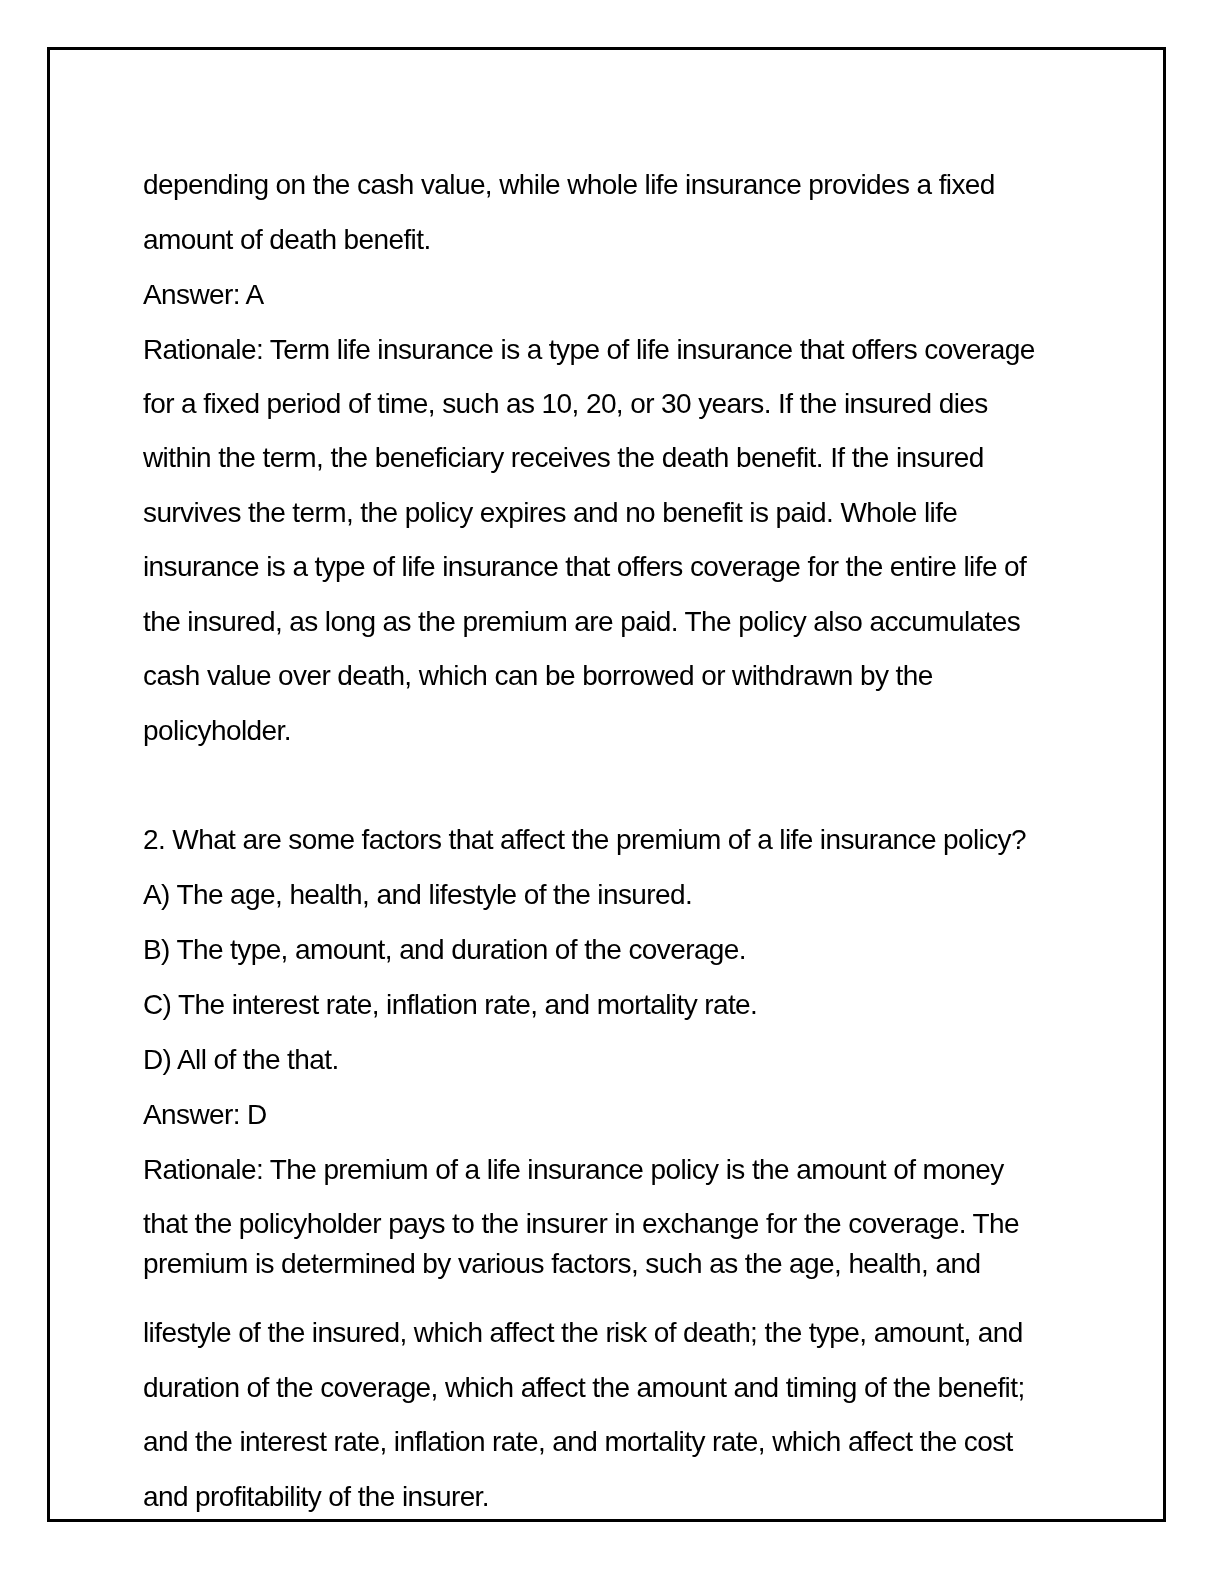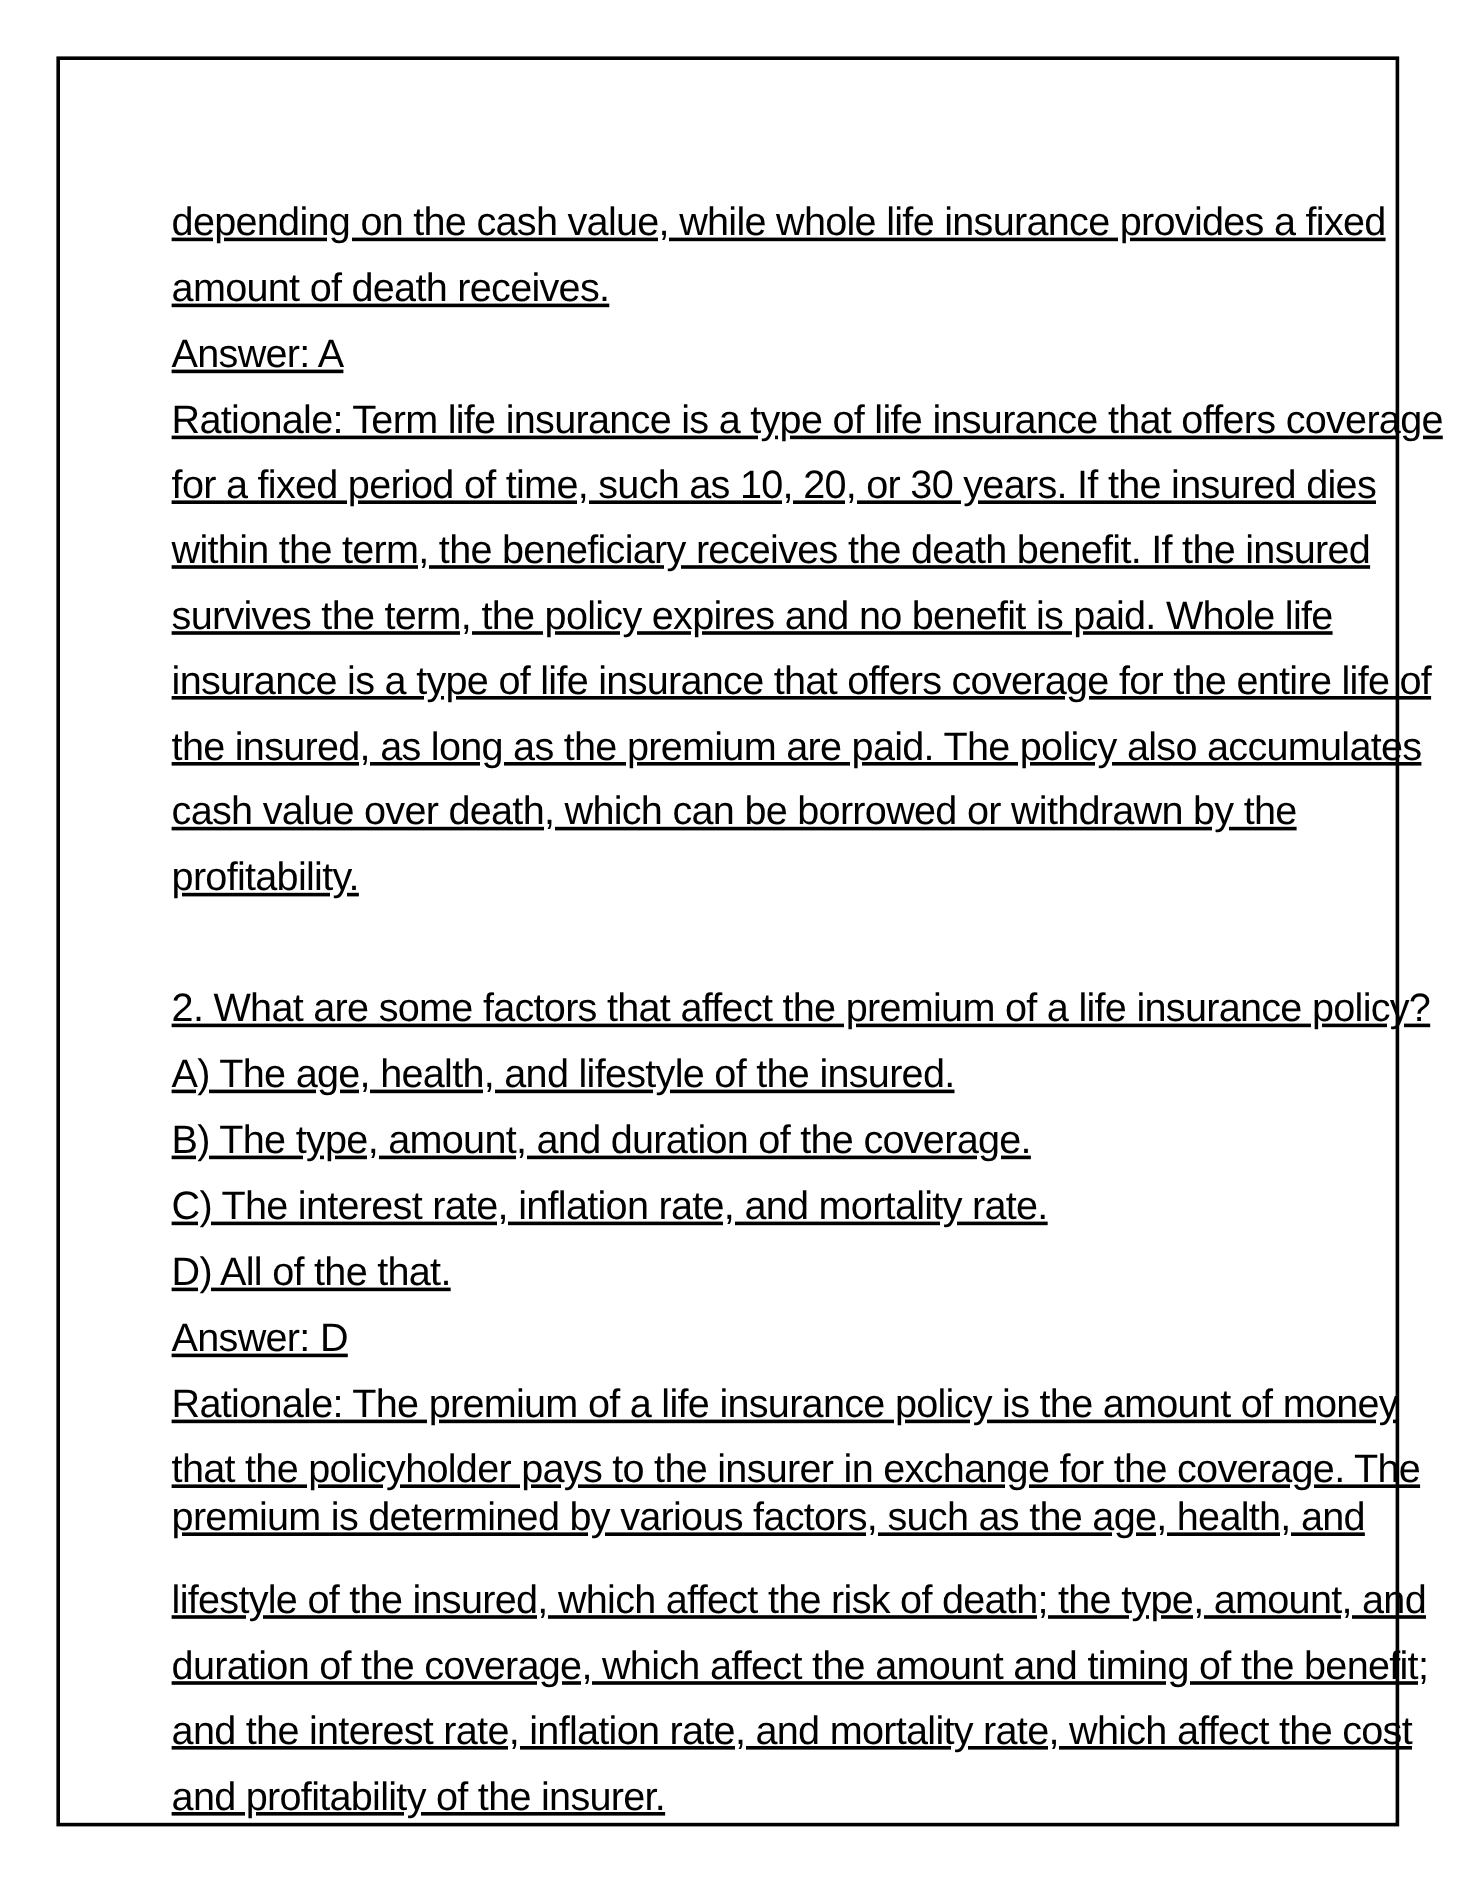--- a/index.html
+++ b/index.html
@@ -9,45 +9,44 @@
     left: 47px; top: 47px;
     width: 1113px; height: 1469px;
     border: 3px solid #000000;
     box-sizing: content-box;
   }
   .line {
     position: absolute;
     left: 143px;
     height: 40px;
     font-family: "Liberation Sans", sans-serif;
-    font-size: 33px;
+    font-size: 28px;
     color: #000000;
     white-space: nowrap;
     letter-spacing: -0.6px;
     line-height: 40px;
-    text-decoration: underline;
   }
 </style>
 </head>
 <body>
 
 <div class="page-frame"></div>
 
 <div id="lines">
   <div class="line" style="top:165px">depending on the cash value, while whole life insurance provides a fixed</div>
-  <div class="line" style="top:220px">amount of death receives.</div>
+  <div class="line" style="top:220px">amount of death benefit.</div>
   <div class="line" style="top:275px">Answer: A</div>
   <div class="line" style="top:330px">Rationale: Term life insurance is a type of life insurance that offers coverage</div>
   <div class="line" style="top:384px">for a fixed period of time, such as 10, 20, or 30 years. If the insured dies</div>
   <div class="line" style="top:438px">within the term, the beneficiary receives the death benefit. If the insured</div>
   <div class="line" style="top:493px">survives the term, the policy expires and no benefit is paid. Whole life</div>
   <div class="line" style="top:547px">insurance is a type of life insurance that offers coverage for the entire life of</div>
   <div class="line" style="top:602px">the insured, as long as the premium are paid. The policy also accumulates</div>
   <div class="line" style="top:656px">cash value over death, which can be borrowed or withdrawn by the</div>
-  <div class="line" style="top:711px">profitability.</div>
+  <div class="line" style="top:711px">policyholder.</div>
   <div class="line" style="top:820px">2. What are some factors that affect the premium of a life insurance policy?</div>
   <div class="line" style="top:875px">A) The age, health, and lifestyle of the insured.</div>
   <div class="line" style="top:930px">B) The type, amount, and duration of the coverage.</div>
   <div class="line" style="top:985px">C) The interest rate, inflation rate, and mortality rate.</div>
   <div class="line" style="top:1040px">D) All of the that.</div>
   <div class="line" style="top:1095px">Answer: D</div>
   <div class="line" style="top:1150px">Rationale: The premium of a life insurance policy is the amount of money</div>
   <div class="line" style="top:1204px">that the policyholder pays to the insurer in exchange for the coverage. The</div>
   <div class="line" style="top:1244px">premium is determined by various factors, such as the age, health, and</div>
   <div class="line" style="top:1313px">lifestyle of the insured, which affect the risk of death; the type, amount, and</div>

